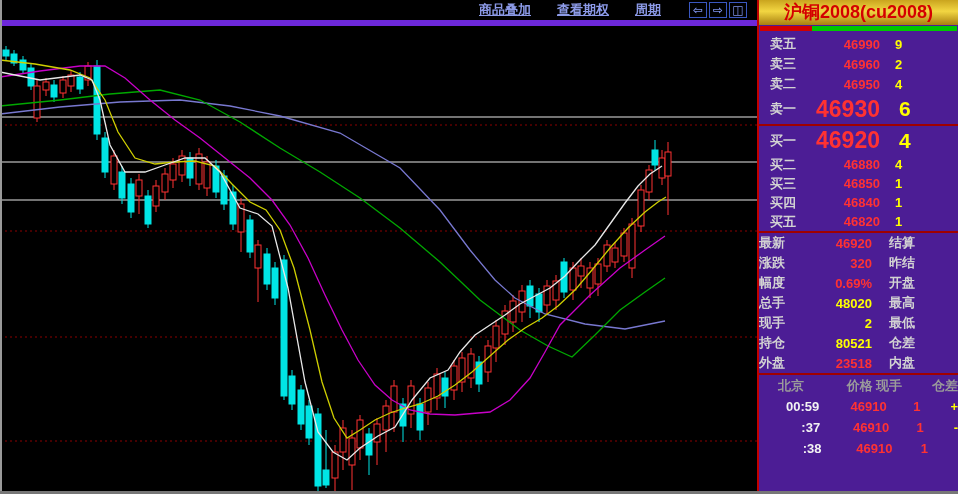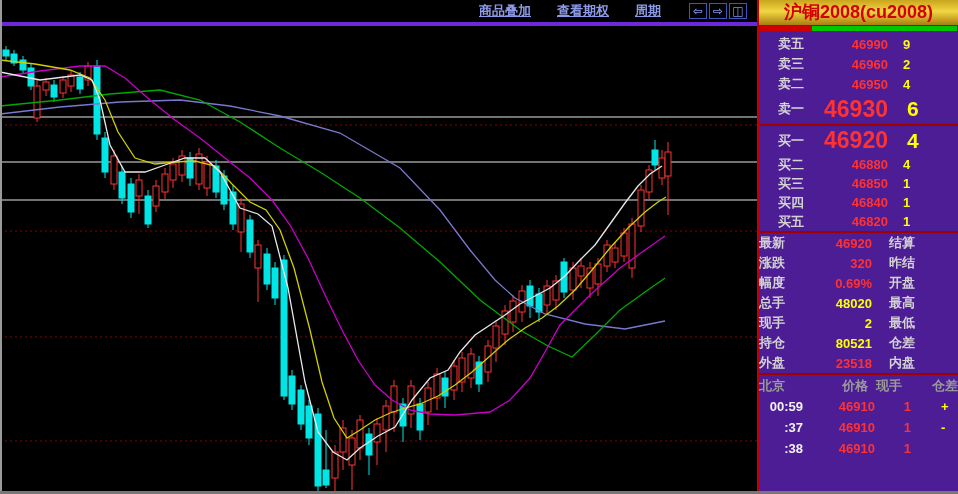--- a/index.html
+++ b/index.html
@@ -3,52 +3,52 @@
 <meta charset="utf-8">
 <style>
   html,body{margin:0;padding:0;background:#222;}
   #app{position:relative;width:958px;height:494px;background:#000;overflow:hidden;
        font-family:"Liberation Sans","DejaVu Sans",sans-serif;font-weight:bold;}
   
   .edge-left{position:absolute;left:0;top:0;width:2px;height:494px;background:#9a9a9a;}
   .edge-bottom{position:absolute;left:0;top:491px;width:958px;height:3px;background:#777;}
   
   #menubar{position:absolute;left:0;top:0;width:757px;height:26px;background:#000;
-           border-bottom:4px solid #6d28d9;display:flex;align-items:center;
+           border-bottom:6px solid #6d28d9;display:flex;align-items:center;
            justify-content:flex-end;padding-right:10px;box-sizing:border-box;gap:0;}
   .menu-item{color:#8c9ae8;font-size:13px;text-decoration:underline;margin-right:26px;cursor:pointer;white-space:nowrap;}
   .tool-btn{width:18px;height:16px;border:1px solid #3a57c0;background:#000;color:#7e92e8;
             font-size:12px;line-height:14px;text-align:center;margin-left:2px;cursor:pointer;box-sizing:border-box;}
   
   #chart-svg{position:absolute;left:0;top:0;}
   
   #panel{position:absolute;left:757px;top:0;width:201px;height:494px;background:#4c1d95;
          border-left:2px solid #c00000;box-sizing:border-box;overflow:hidden;}
   .gold{height:25px;background:linear-gradient(to bottom,#caa41e 0%,#f2d642 45%,#a87f10 100%);
         color:#d40000;font-size:18px;text-align:center;line-height:25px;white-space:nowrap;}
   .ratio{height:7px;padding:1px 1px;display:flex;}
   .ratio .r{background:#d00000;height:5px;}
   .ratio .g{background:#00c800;height:5px;flex:1;}
-  .qrow{display:flex;align-items:center;height:20px;padding-left:19px;font-size:13px;}
+  .qrow{display:flex;align-items:center;height:20px;padding-left:11px;font-size:13px;}
   .qrow.big1{height:30px;}
   .qrow.big2{height:29px;}
   .qrow.b{height:19px;}
   .c-label{width:40px;color:#d2d2d2;}
   .c-price{width:70px;text-align:right;color:#ff3232;}
   .c-qty{margin-left:15px;color:#ffff00;}
   .bigp{width:76px;text-align:center;color:#ff3232;font-size:23px;}
   .bigq{margin-left:13px;color:#ffff00;font-size:21px;}
   .sep{height:2px;background:#a00000;}
   .srow{display:flex;align-items:center;height:20px;padding-left:0;font-size:13px;}
   .s-label{width:40px;color:#d2d2d2;}
   .s-value{width:73px;text-align:right;}
   .s-value.red{color:#ff3232;}
   .s-value.yellow{color:#ffff00;}
   .s-label2{margin-left:17px;color:#d2d2d2;}
-  .trow{display:flex;align-items:center;height:21px;padding-left:0;font-size:13px;white-space:nowrap;}
+  .trow{display:flex;align-items:center;height:21px;padding-left:19px;font-size:13px;white-space:nowrap;}
   .t-time{width:44px;text-align:right;color:#f2f2f2;}
   .t-price{width:72px;text-align:right;color:#ff3232;}
   .t-qty{width:36px;text-align:right;color:#ff3232;}
   .t-delta{margin-left:30px;color:#ffff00;}
   .thead .t-time{text-align:left;color:#9a9a9a;}
   .thead .t-price,.thead .t-qty{color:#9a9a9a;}
   .thead .t-delta{color:#9a9a9a;}
 </style>
 </head>
 <body>

